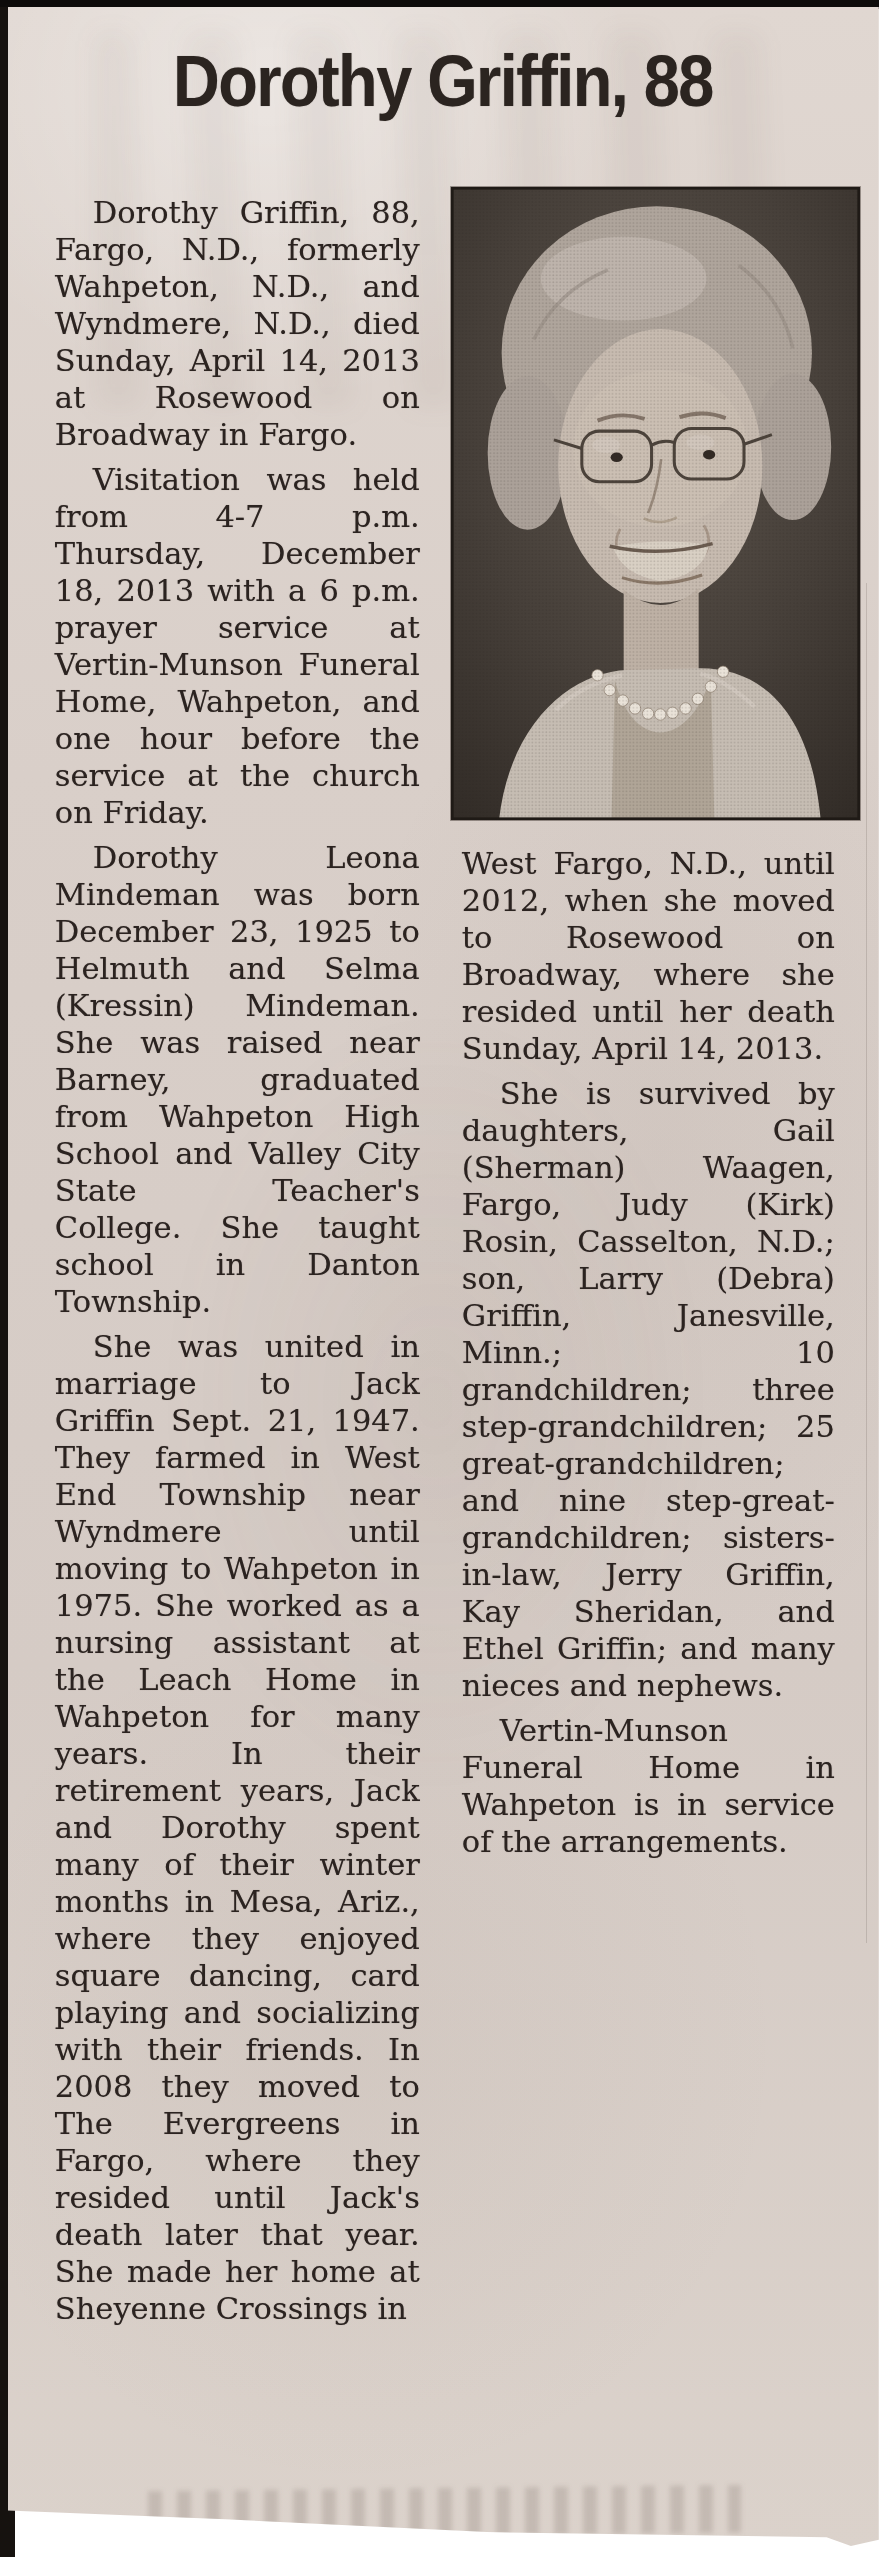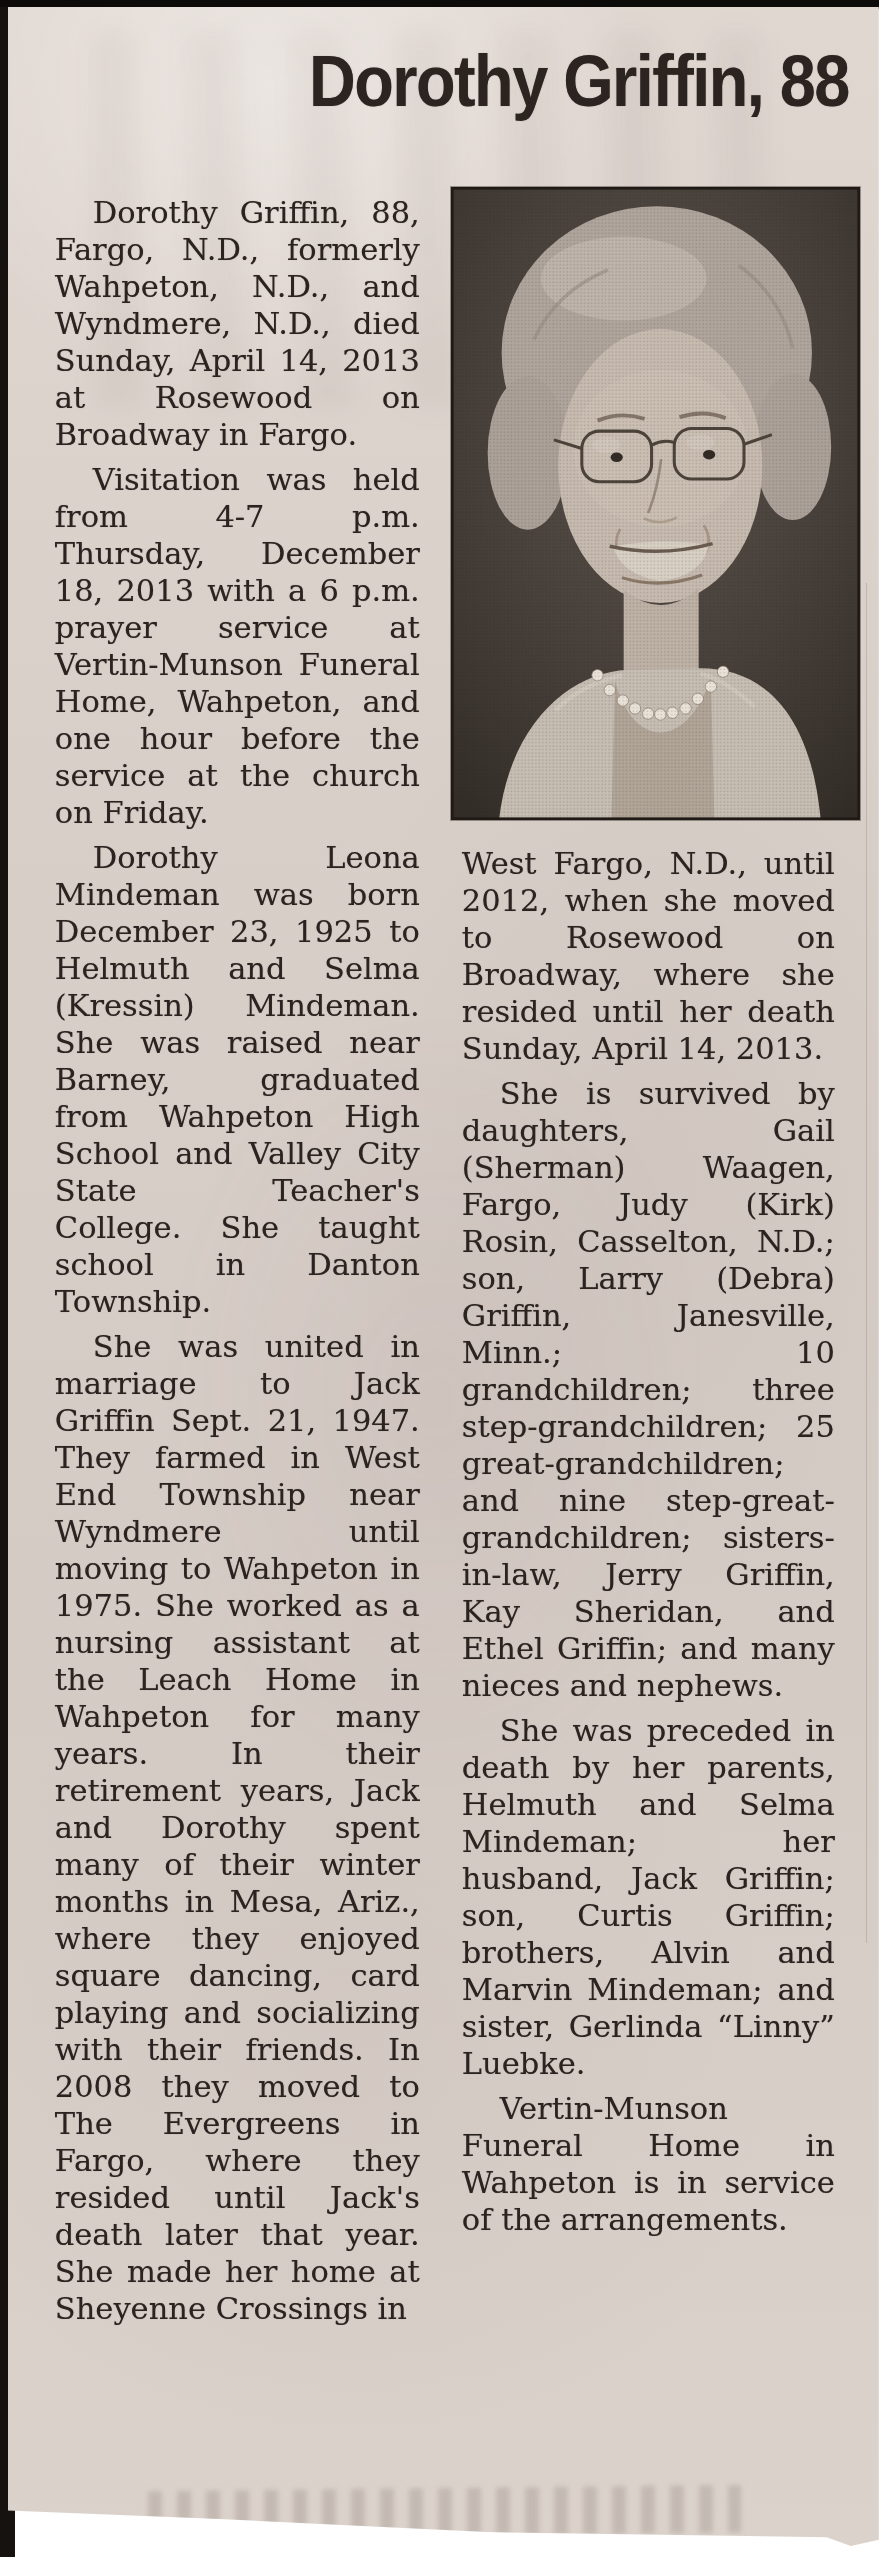--- a/index.html
+++ b/index.html
@@ -25,21 +25,21 @@
     filter:blur(12.2px);}
   .ghost-mid{left:157px;top:1003px;width:541px;height:785px;
     background:radial-gradient(closest-side, rgba(120,100,88,.07), rgba(120,100,88,0));
     filter:blur(15.7px);}
   .ghost-bottom{left:140px;top:2481px;width:593px;height:48px;
     background:repeating-linear-gradient(90deg, rgba(95,80,70,.18) 0 14px, rgba(95,80,70,0) 14px 29px);
     filter:blur(2.6px);transform:skewY(-0.6deg);}
   .rule-right{position:absolute;left:858px;top:576px;width:1.7px;height:1360px;
     background:rgba(60,50,45,.16);}
   
-  .headline{position:absolute;left:0;right:0;top:33px;margin:0;text-align:right;
+  .headline{position:absolute;left:0;right:0;top:33px;margin:0;text-align:center;
     font-family:"Liberation Sans","DejaVu Sans",sans-serif;font-weight:bold;
     font-size:72px;line-height:1.15;color:#2b2420;z-index:3;
     text-shadow:0 0 0.9px rgba(43,36,32,.5);}
   .headline .squeeze{display:inline-block;transform:scaleX(.9);letter-spacing:-1.7px;}
   
   .col{position:absolute;z-index:2;font-size:30.5px;line-height:37px;color:#2b2320;
     text-align:justify;text-shadow:0 0 0.9px rgba(43,35,32,.38);}
   .col p{margin:8px;text-indent:38px;}
   .col-left{left:39px;top:179px;width:381px;height:2324px;}
   .col-right{left:446px;top:830px;width:389px;height:1666px;}
@@ -144,18 +144,17 @@
 
     <div class="col col-left">
         <p>Dorothy Griffin, 88, Fargo, N.D., formerly Wahpeton, N.D., and Wyndmere, N.D., died Sunday, April 14, 2013 at Rosewood on Broadway in Fargo.</p>
         <p>Visitation was held from 4-7 p.m. Thursday, December 18, 2013 with a 6 p.m. prayer service at Vertin-Munson Funeral Home, Wahpeton, and one hour before the service at the church on Friday.</p>
         <p>Dorothy Leona Mindeman was born December 23, 1925 to Helmuth and Selma (Kressin) Mindeman. She was raised near Barney, graduated from Wahpeton High School and Valley City State Teacher's College. She taught school in Danton Township.</p>
         <p>She was united in marriage to Jack Griffin Sept. 21, 1947. They farmed in West End Township near Wyndmere until moving to Wahpeton in 1975. She worked as a nursing assistant at the Leach Home in Wahpeton for many years. In their retirement years, Jack and Dorothy spent many of their winter months in Mesa, Ariz., where they enjoyed square dancing, card playing and socializing with their friends. In 2008 they moved to The Evergreens in Fargo, where they resided until Jack's death later that year. She made her home at Sheyenne Crossings in</p>
       </div>
     <div class="col col-right">
         <p>West Fargo, N.D., until 2012, when she moved to Rosewood on Broadway, where she resided until her death Sunday, April 14, 2013.</p>
         <p>She is survived by daughters, Gail (Sherman) Waagen, Fargo, Judy (Kirk) Rosin, Casselton, N.D.; son, Larry (Debra) Griffin, Janesville, Minn.; 10 grandchildren; three step-grandchildren; 25 great-grandchildren; and nine step-great-grandchildren; sisters-in-law, Jerry Griffin, Kay Sheridan, and Ethel Griffin; and many nieces and nephews.</p>
-        <p>She was preceded in death by her parents, Helmuth and Selma Mindeman; her husband, Jack Griffin; son, Curtis Griffin; brothers, Alvin and Marvin Mindeman; and sister, Gerlinda “Linny” Luebke.</p>
         <p>Vertin-Munson Funeral Home in Wahpeton is in service of the arrangements.</p>
       </div>
   </div>
 </div>
 
 
 </body></html>

